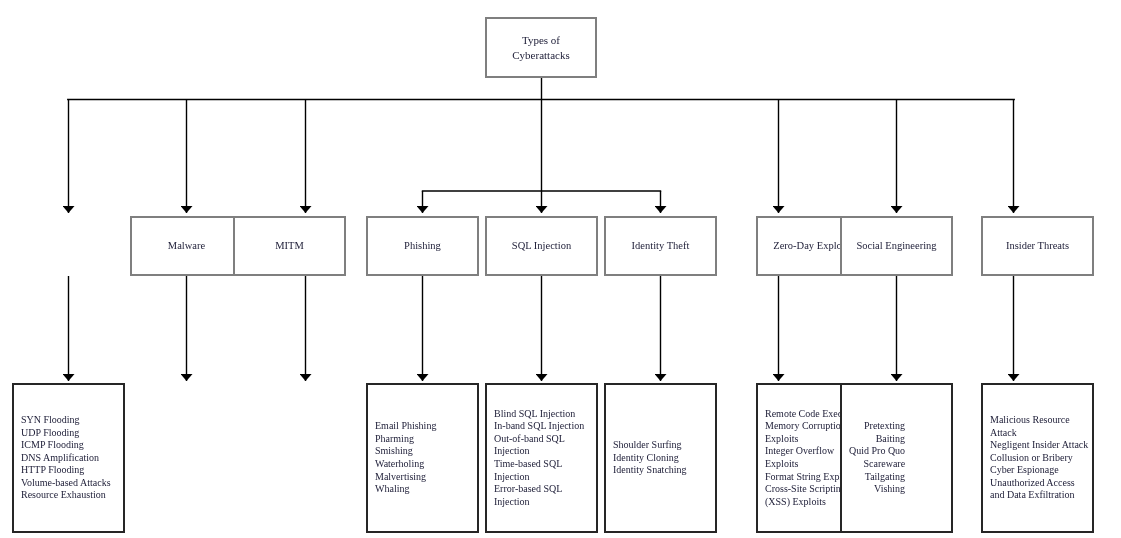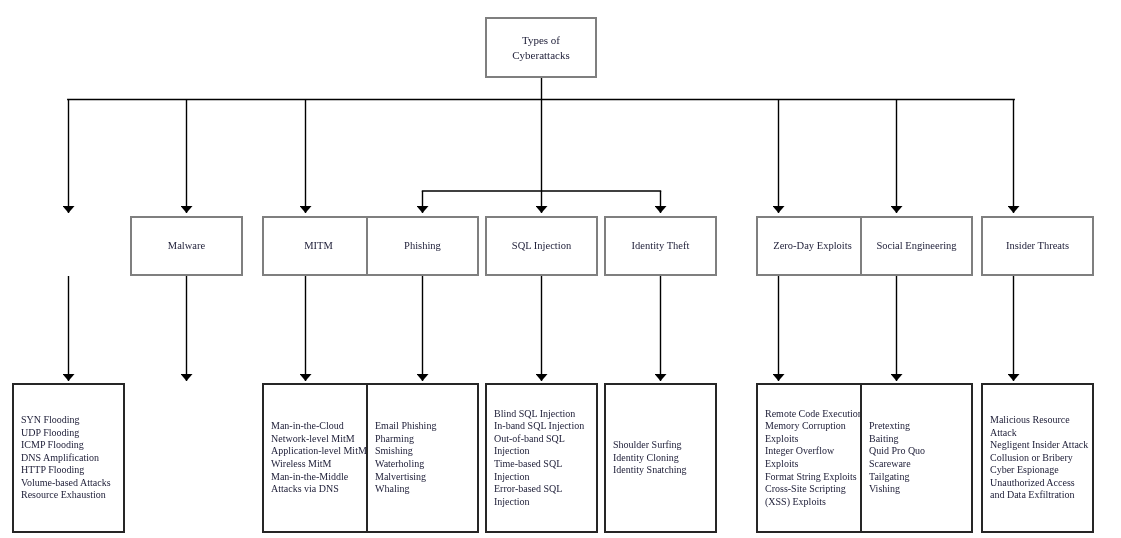--- a/index.html
+++ b/index.html
@@ -54,26 +54,26 @@
     font-size: 10px;
     line-height: 1.26;
     text-align: left;
     justify-content: flex-start;
     padding: 0 3px 0 7px;
     white-space: pre-line;
   }
   
   .col-0 { left: 12px;  }
   .col-1 { left: 130px; }
-  .col-2 { left: 262px; }
+  .col-2 { left: 233px; }
   .col-3 { left: 366px; }
   .col-4 { left: 485px; }
   .col-5 { left: 604px; }
   .col-6 { left: 756px; }
-  .col-7 { left: 860px; }
+  .col-7 { left: 840px; text-align: right; }
   .col-8 { left: 957px; margin-left: 24px; }
 </style>
 </head>
 <body>
 
 <div id="stage">
 
   <svg id="connectors" width="1121" height="538" viewBox="0 0 1121 538">
     <defs>
       <marker id="arrow" markerUnits="userSpaceOnUse" markerWidth="7" markerHeight="12" refX="7" refY="6" orient="auto">
@@ -123,27 +123,20 @@
 Resource Exhaustion</span>
   </div>
 
   <div class="box cat-box col-1">
     <span>Malware</span>
   </div>
 
   <div class="box cat-box col-2">
     <span>MITM</span>
   </div>
-  <div class="box detail-box col-2">
-    <span>Man-in-the-Cloud
-Network-level MitM
-Application-level MitM
-Wireless MitM
-Man-in-the-Middle Attacks via DNS</span>
-  </div>
 
   <div class="box cat-box col-3">
     <span>Phishing</span>
   </div>
   <div class="box detail-box col-3">
     <span>Email Phishing
 Pharming
 Smishing
 Waterholing
 Malvertising

